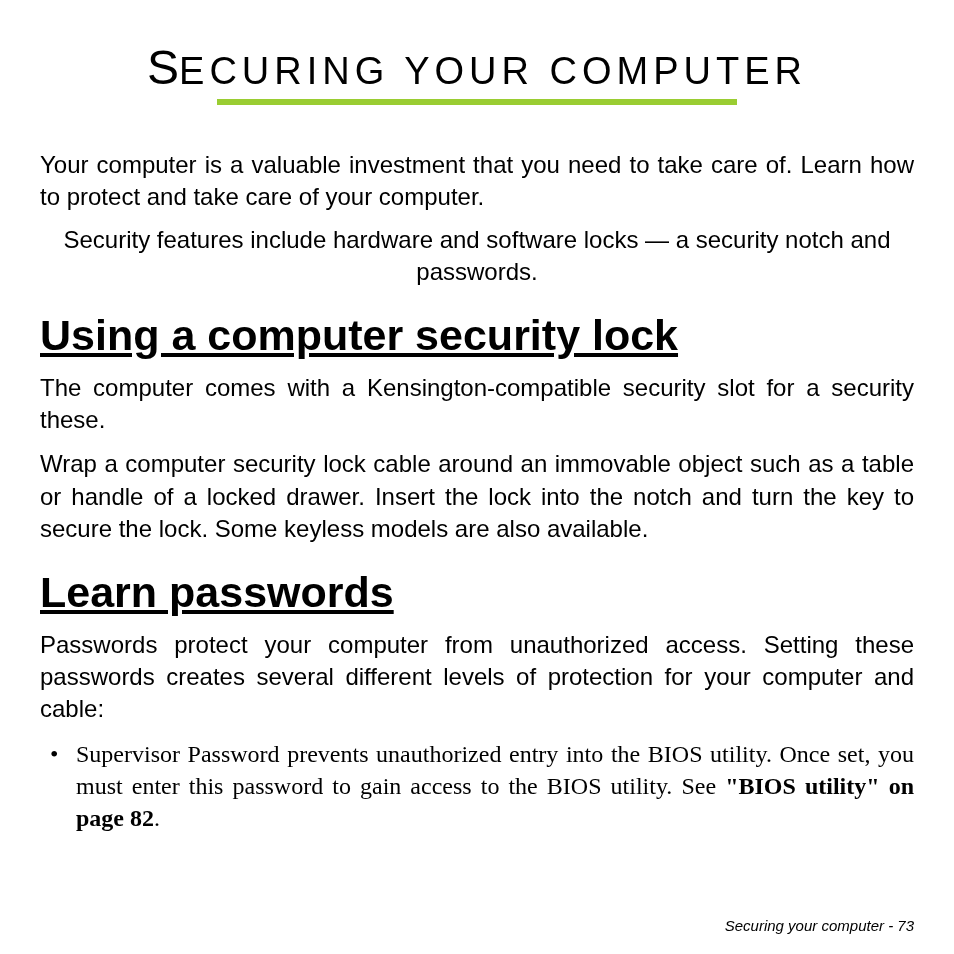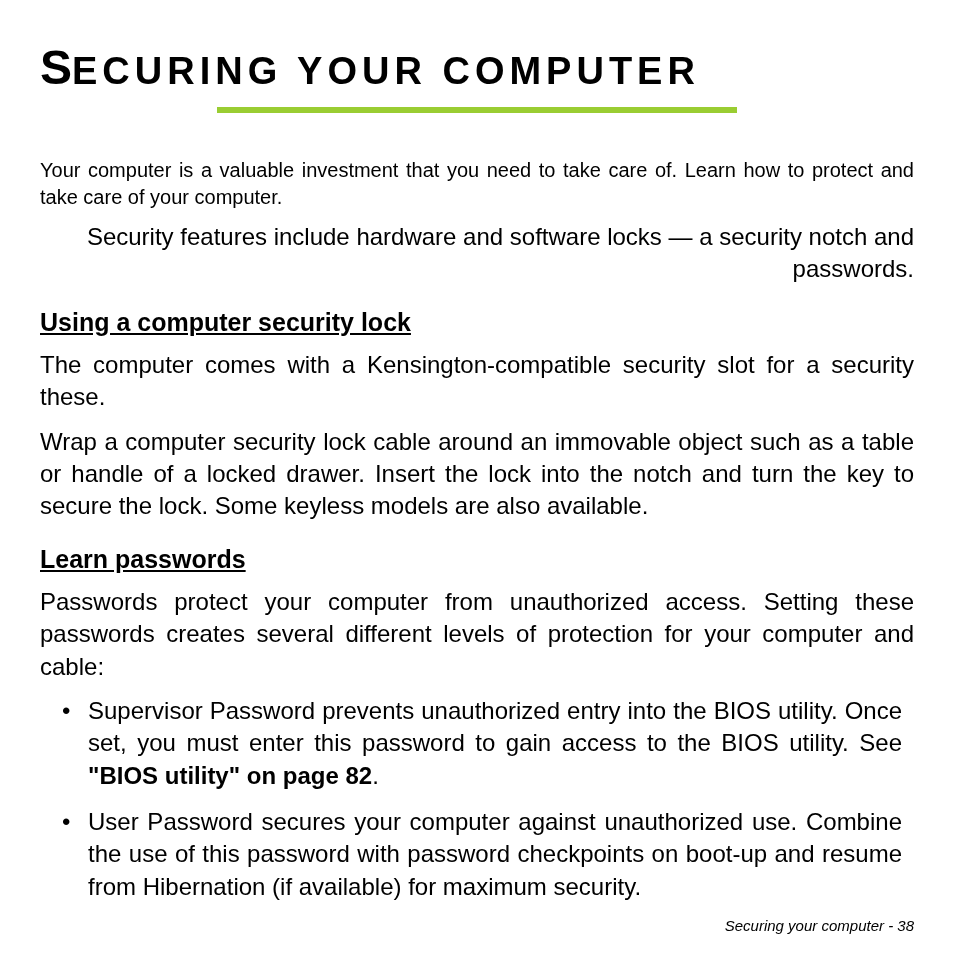--- a/index.html
+++ b/index.html
@@ -10,69 +10,71 @@
     body {
       width: 954px;
       height: 954px;
       background: #ffffff;
       font-family: Arial, Helvetica, sans-serif;
       color: #000000;
       padding: 40px 40px 20px 40px;
       position: relative;
     }
     .page-title {
+      text-align: center;
       font-size: 38px;
-      font-weight: bold;
+      font-weight: normal;
       letter-spacing: 5px;
-      margin-bottom: 12px;
+      margin-bottom: 4px;
     }
     .page-title .big-s {
       font-size: 48px;
       letter-spacing: 0;
     }
     .title-underline {
       width: 520px;
       height: 6px;
       background: #9ACD32;
       margin: 0 auto 44px auto;
     }
     .intro-para-1 {
-      font-size: 20px;
+      font-size: 24px;
       line-height: 1.35;
       text-align: justify;
       margin-bottom: 10px;
     }
     .intro-para-2 {
       font-size: 24px;
       line-height: 1.35;
-      text-align: right;
+      text-align: center;
       margin-bottom: 22px;
     }
     .section-heading {
-      font-size: 25px;
+      font-size: 43px;
       font-weight: bold;
       text-decoration: underline;
       margin-bottom: 12px;
     }
     .body-para {
       font-size: 24px;
       line-height: 1.35;
       text-align: justify;
       margin-bottom: 12px;
     }
     .body-para-last {
       font-size: 24px;
       line-height: 1.35;
       text-align: justify;
       margin-bottom: 22px;
     }
     ul.bullets {
       list-style: none;
-      margin: 12px;
+      margin: 0;
       padding: 0;
+      font-family: Liberation Serif, serif;
     }
     ul.bullets li {
       font-size: 24px;
       line-height: 1.35;
       text-align: justify;
       padding-left: 36px;
       position: relative;
       margin-bottom: 14px;
     }
     ul.bullets li::before {
@@ -103,16 +105,15 @@
 
 <h2 class="section-heading">Using a computer security lock</h2>
 <p class="body-para">The computer comes with a Kensington-compatible security slot for a security these.</p>
 <p class="body-para-last">Wrap a computer security lock cable around an immovable object such as a table or handle of a locked drawer. Insert the lock into the notch and turn the key to secure the lock. Some keyless models are also available.</p>
 
 <h2 class="section-heading">Learn passwords</h2>
 <p class="body-para">Passwords protect your computer from unauthorized access. Setting these passwords creates several different levels of protection for your computer and cable:</p>
 
 <ul class="bullets">
   <li><span>Supervisor Password prevents unauthorized entry into the BIOS utility. Once set, you must enter this password to gain access to the BIOS utility. See </span><span class="bold-ref">"BIOS utility" on page 82</span><span>.</span></li>
-  <li><span>User Password secures your computer against unauthorized use. Combine the use of this password with password checkpoints on boot-up and resume from Hibernation (if available) for maximum security.</span><span class="bold-ref"></span><span></span></li>
 </ul>
 
-<div class="footer">Securing your computer -  38</div>
+<div class="footer">Securing your computer -  73</div>
 
 </body></html>

